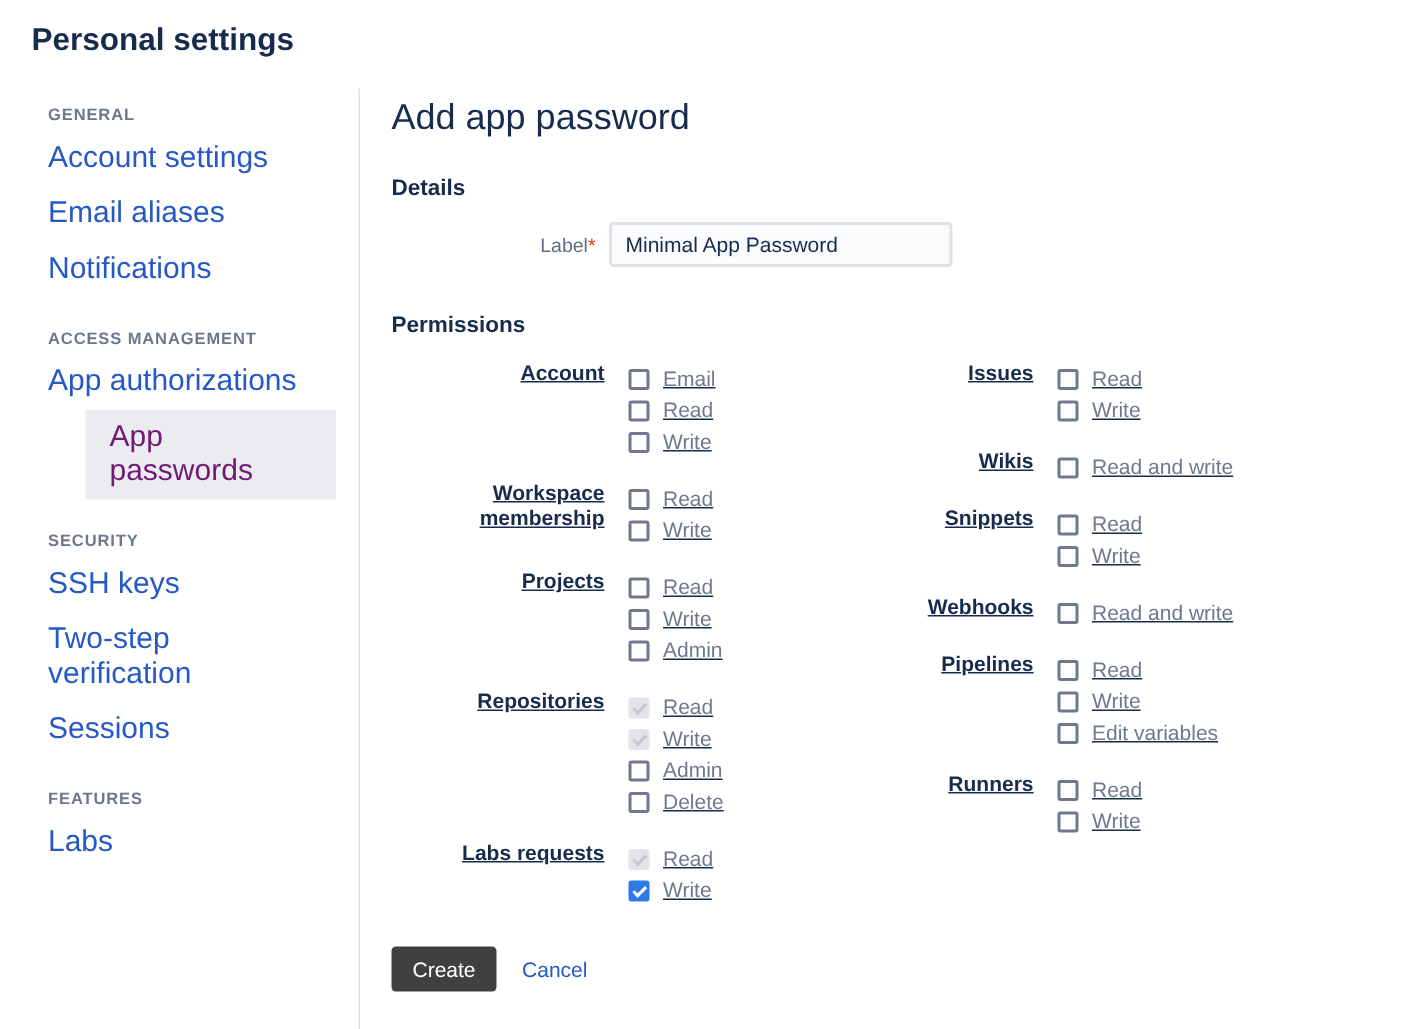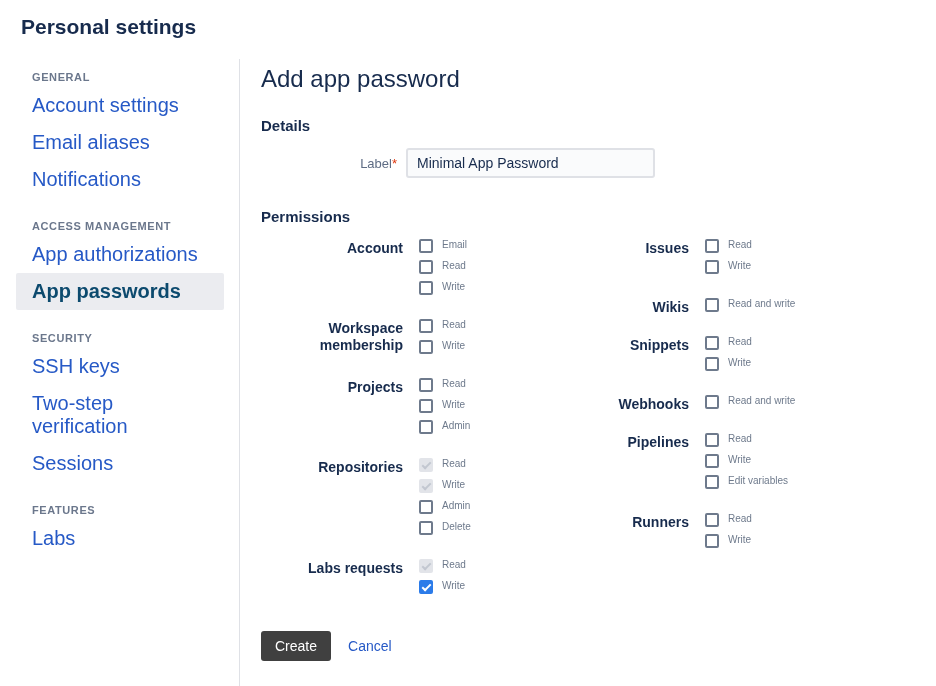--- a/index.html
+++ b/index.html
@@ -20,55 +20,55 @@
   .side-section { margin-bottom: 16px; }
   .side-heading {
     font-size: 11px; font-weight: 700; color: #6B778C;
     letter-spacing: .6px; padding: 6px 16px 4px; text-transform: uppercase;
   }
   .side-item {
     display: block; font-size: 20px; color: #2659C6; text-decoration: none;
     padding: 7px 16px; border-radius: 2px; cursor: pointer;
   }
   .side-item.selected {
-    background: #EBECF0; color: #0c4a6e; font-weight: 700;
+    background: #EBECF0; color: #701a75; font-weight: 400; margin-left: 41px;
   }
 
   
   .main { flex: 1; border-left: 1px solid #DFE1E6; padding: 6px 0 0 21px; }
   h2.form-title { font-size: 24px; font-weight: 400; color: #172B4D; margin-bottom: 24px; }
   h3.section-heading { font-size: 15px; font-weight: 700; color: #172B4D; margin-bottom: 14px; }
 
   .field-row { display: flex; align-items: center; margin-bottom: 30px; }
   .field-label {
     width: 136px; text-align: right; margin-right: 9px;
     font-size: 13px; color: #5E6C84;
   }
   .req { color: #DE350B; }
   .text-input {
-    width: 249px; height: 30px; padding: 5px 9px;
+    width: 229px; height: 30px; padding: 5px 9px;
     font-family: "Liberation Sans", sans-serif; font-size: 14px; color: #172B4D;
     background: #FAFBFC; border: 2px solid #DFE1E6; border-radius: 3px; outline: none;
   }
 
   .perm-grid { display: flex; }
   .perm-col { display: flex; flex-direction: column; }
   .perm-col.left  { width: 278px; flex: 0 0 278px; }
   .perm-col.right { width: 300px; }
-  .perm-group { display: flex; margin-bottom: 17px; }
+  .perm-group { display: flex; margin-bottom: 17px; text-decoration: underline; }
   .perm-label {
     text-align: right; margin-right: 16px; padding-top: 1px;
     font-size: 14px; font-weight: 700; color: #172B4D; line-height: 17px;
   }
   .perm-col.left  .perm-label { width: 142px; flex: 0 0 142px; }
   .perm-col.right .perm-label { width: 150px; flex: 0 0 150px; }
   .cb-list { display: flex; flex-direction: column; }
   .cb-row {
-    display: flex; align-items: flex-start; height: 21px; cursor: pointer;
-    font-size: 10px; color: #6E7A8C;
+    display: flex; align-items: flex-end; height: 21px; cursor: pointer;
+    font-size: 14px; color: #6E7A8C;
   }
   .cb {
     width: 14px; height: 14px; flex: 0 0 14px; margin-right: 9px;
     border: 2px solid #6E7A8C; border-radius: 2px; background: #fff; position: relative;
   }
   .cb::after {
     content: ""; position: absolute; left: 1px; top: 2px;
     width: 7px; height: 3px;
     border-left: 2px solid transparent; border-bottom: 2px solid transparent;
     transform: rotate(-45deg);

